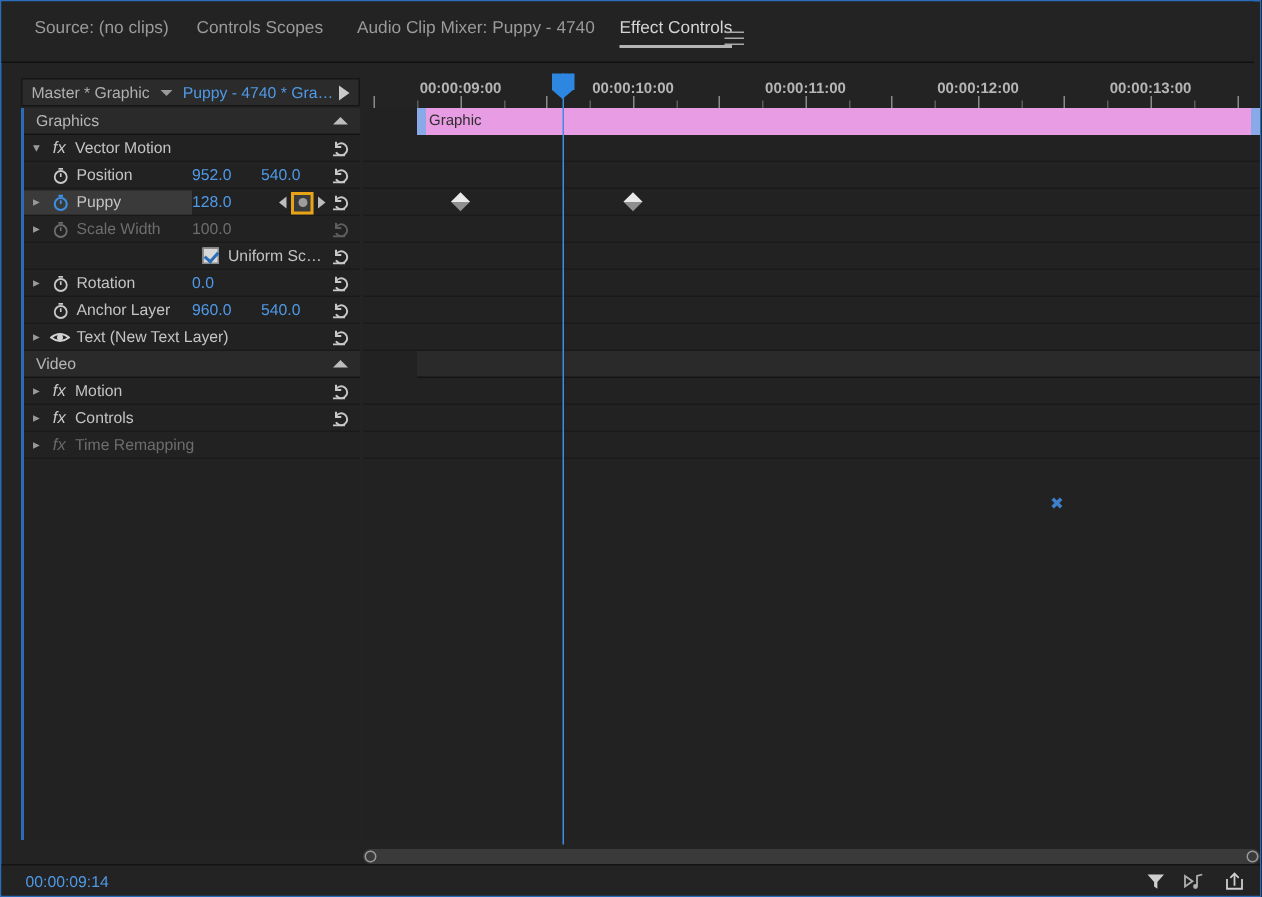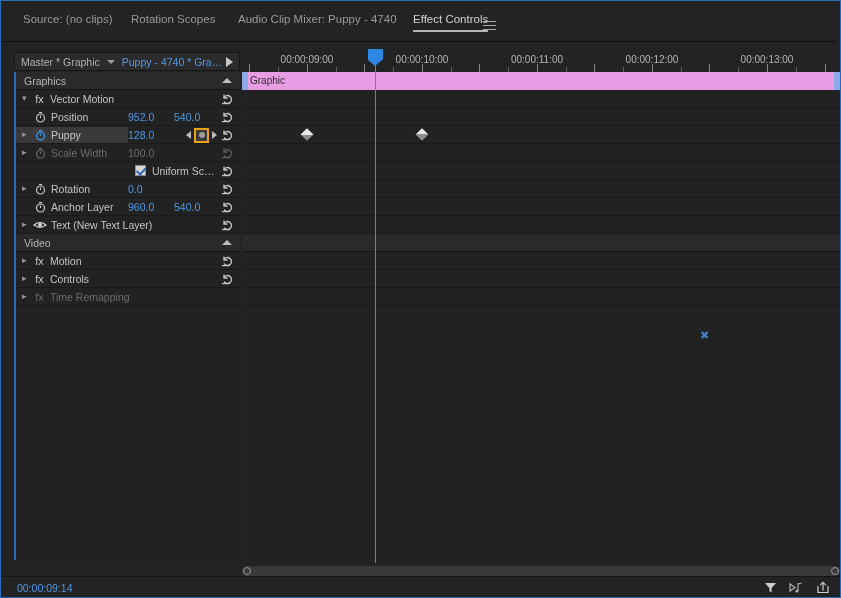--- a/index.html
+++ b/index.html
@@ -98,21 +98,21 @@
   .row.dim, .row.dim .val { color: #6d6d6d; }
 
   .tri {
     width: 10px; margin-left: 6px;
     color: #9a9a9a; font-size: 9px; line-height: 1;
     flex: 0 0 10px;
   }
   .tri.spacer { color: transparent; }
   .fx {
     width: 15px; flex: 0 0 15px;
-    font-size: 11px;
+    font-style: italic; font-size: 11px;
     color: #c9c9c9; text-align: center;
   }
   .fx.dim { color: #6a6a6a; }
   .sw { width: 16px; flex: 0 0 16px; display: flex; justify-content: center; }
   .sw svg { display: block; }
   .eye { width: 16px; flex: 0 0 16px; display: flex; justify-content: center; }
   .pname { padding-left: 3px; }
   .namecell { display: flex; align-items: center; padding-right: 4px; }
 
   .val {
@@ -168,38 +168,39 @@
     border-left: 5px solid transparent;
     border-right: 5px solid transparent;
     border-bottom: 5px solid #bdbdbd;
   }
 
   
   .tlruler {
     position: absolute; left: 241px; top: 48px;
     width: 598px; height: 23px;
     background: #232323;
+    font-weight: bold;
   }
   .tlruler .tc {
     position: absolute; top: 5px;
     font-size: 10px; color: #b5b5b5;
     transform: translateX(-50%);
     white-space: nowrap;
   }
   .tick { position: absolute; bottom: 0; width: 1px; height: 5px; background: #5c5c5c; }
   .tick.major { height: 8px; background: #8a8a8a; }
 
   .tlbody {
     position: absolute; left: 241px; top: 71px;
     width: 598px; height: 488px;
     background: #222;
     overflow: hidden;
   }
   .tlrow { height: 18px; border-bottom: 1px solid #1a1a1a; position: relative; }
-  .tlrow.section { background: #2a2a2a; border-bottom: 1px solid #141414; }
+  .tlrow.section { background: #2a2a2a; border-bottom: 1px solid #141414; margin-left: 36px; }
 
   .clipbararea {
     position: absolute; left: 0; top: 0;
     width: 100%; height: 18px;
     background: #e89ce4;
   }
   .clipbararea .edge {
     position: absolute; top: 0; width: 6px; height: 18px;
     background: #8aa9e8;
   }
@@ -277,21 +278,21 @@
   }
   .sicons { position: absolute; right: 10px; top: 4px; display: flex; gap: 12px; }
 </style>
 </head>
 <body>
 
 <div id="app">
 
   <div class="tabbar">
     <div class="tab" style="left:22px">Source: (no clips)</div>
-    <div class="tab" style="left:130px">Rotation Scopes</div>
+    <div class="tab" style="left:130px">Controls Scopes</div>
     <div class="tab" style="left:237px">Audio Clip Mixer: Puppy - 4740</div>
     <div class="tab active" style="left:412px">Effect Controls</div>
     <div class="hamburger">
       <i></i>
         <i></i>
         <i></i>
     </div>
   </div>
 
   <div class="clipbar">

